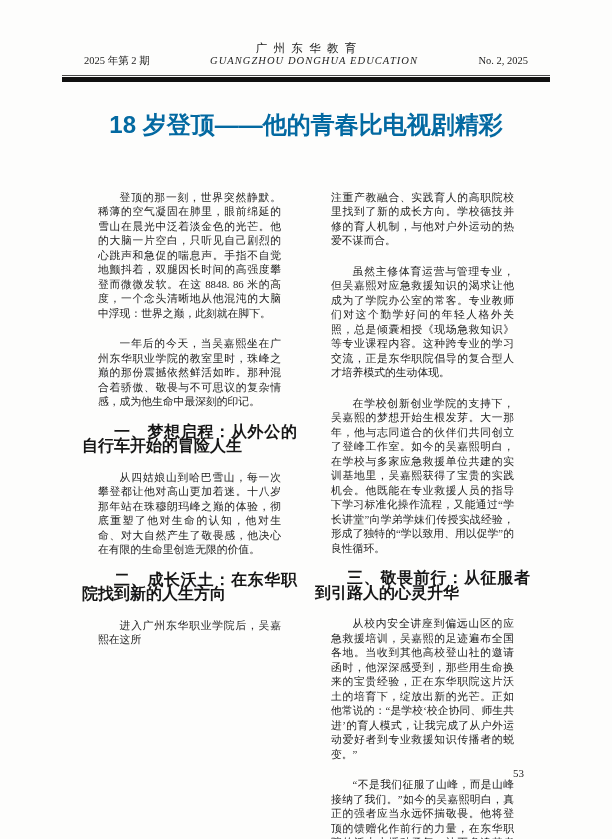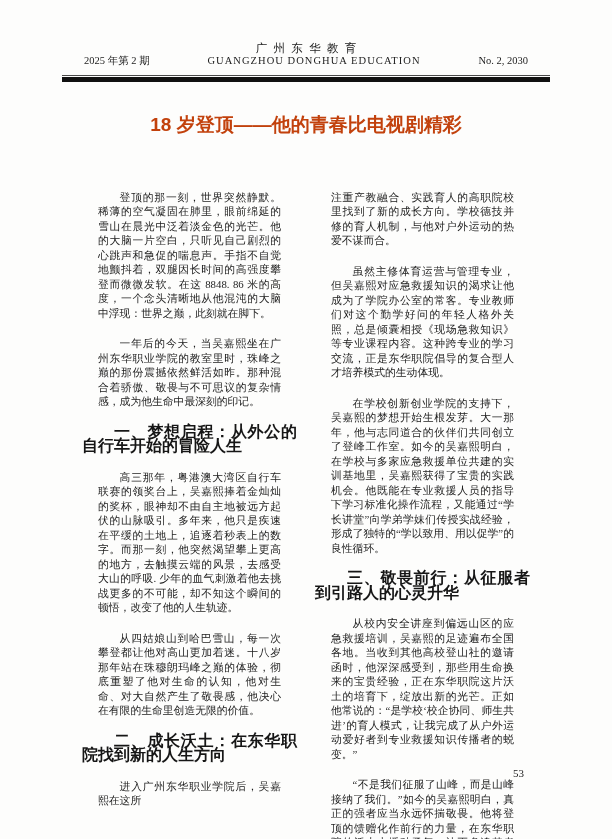--- a/index.html
+++ b/index.html
@@ -20,30 +20,30 @@
     letter-spacing:0.55em;
     padding-left:0.55em; 
     color:#222;
   }
   .header-row {
     display:flex; justify-content:space-between; align-items:baseline;
     padding:0 22px;
     font-size:10.5px; line-height:13px;
     color:#1d1d1d;
   }
-  .journal-en { letter-spacing:0.10em; }
+  .journal-en { letter-spacing:0.10em;font-style:italic; }
   .rule-thin { margin-top:8px; height:0; border-top:1.5px solid #4a4a4a; }
   .rule-thick { margin-top:1px; height:4.5px; background:#111; }
   .article-title {
     margin-top:28px;
     text-align:center;
     font-family:"Liberation Sans", sans-serif;
     font-weight:bold;
-    font-size:19px; line-height:30px;
-    color:#c2410c;
+    font-size:24px; line-height:30px;
+    color:#0369a1;
   }
   .columns {
     display:flex;
     gap:18px;
     padding:0 82px;
     margin-top:34px;
   }
   .col { flex:1 1 0; min-width:0; }
   .col p {
     margin:16px;
@@ -84,35 +84,34 @@
 </head>
 <body>
 
 <div class="page">
 
   <div class="header">
     <div class="journal-cn">广州东华教育</div>
     <div class="header-row">
       <span>2025 年第 2 期</span>
       <span class="journal-en">GUANGZHOU DONGHUA EDUCATION</span>
-      <span>No. 2, 2030</span>
+      <span>No. 2, 2025</span>
     </div>
     <div class="rule-thin"></div>
     <div class="rule-thick"></div>
   </div>
 
   <h1 class="article-title">18 岁登顶——他的青春比电视剧精彩</h1>
 
   <div class="columns">
 
     <div class="col">
       <p>登顶的那一刻，世界突然静默。稀薄的空气凝固在肺里，眼前绵延的雪山在晨光中泛着淡金色的光芒。他的大脑一片空白，只听见自己剧烈的心跳声和急促的喘息声。手指不自觉地颤抖着，双腿因长时间的高强度攀登而微微发软。在这 8848. 86 米的高度，一个念头清晰地从他混沌的大脑中浮现：世界之巅，此刻就在脚下。</p>
       <p>一年后的今天，当吴嘉熙坐在广州东华职业学院的教室里时，珠峰之巅的那份震撼依然鲜活如昨。那种混合着骄傲、敬畏与不可思议的复杂情感，成为他生命中最深刻的印记。</p>
       <h3 class="sec">一、梦想启程：从外公的自行车开始的冒险人生</h3>
-      <p>高三那年，粤港澳大湾区自行车联赛的领奖台上，吴嘉熙捧着金灿灿的奖杯，眼神却不由自主地被远方起伏的山脉吸引。多年来，他只是疾速在平缓的土地上，追逐着秒表上的数字。而那一刻，他突然渴望攀上更高的地方，去触摸云端的风景，去感受大山的呼吸. 少年的血气刺激着他去挑战更多的不可能，却不知这个瞬间的顿悟，改变了他的人生轨迹。</p>
       <p>从四姑娘山到哈巴雪山，每一次攀登都让他对高山更加着迷。十八岁那年站在珠穆朗玛峰之巅的体验，彻底重塑了他对生命的认知，他对生命、对大自然产生了敬畏感，他决心在有限的生命里创造无限的价值。</p>
       <h3 class="sec">二、成长沃土：在东华职院找到新的人生方向</h3>
       <p>进入广州东华职业学院后，吴嘉熙在这所</p>
     </div>
 
     <div class="col">
       <p class="cont">注重产教融合、实践育人的高职院校里找到了新的成长方向。学校德技并修的育人机制，与他对户外运动的热爱不谋而合。</p>
       <p>虽然主修体育运营与管理专业，但吴嘉熙对应急救援知识的渴求让他成为了学院办公室的常客。专业教师们对这个勤学好问的年轻人格外关照，总是倾囊相授《现场急救知识》等专业课程内容。这种跨专业的学习交流，正是东华职院倡导的复合型人才培养模式的生动体现。</p>
       <p>在学校创新创业学院的支持下，吴嘉熙的梦想开始生根发芽。大一那年，他与志同道合的伙伴们共同创立了登峰工作室。如今的吴嘉熙明白，在学校与多家应急救援单位共建的实训基地里，吴嘉熙获得了宝贵的实践机会。他既能在专业救援人员的指导下学习标准化操作流程，又能通过“学长讲堂”向学弟学妹们传授实战经验，形成了独特的“学以致用、用以促学”的良性循环。</p>
       <h3 class="sec">三、敬畏前行：从征服者到引路人的心灵升华</h3>

